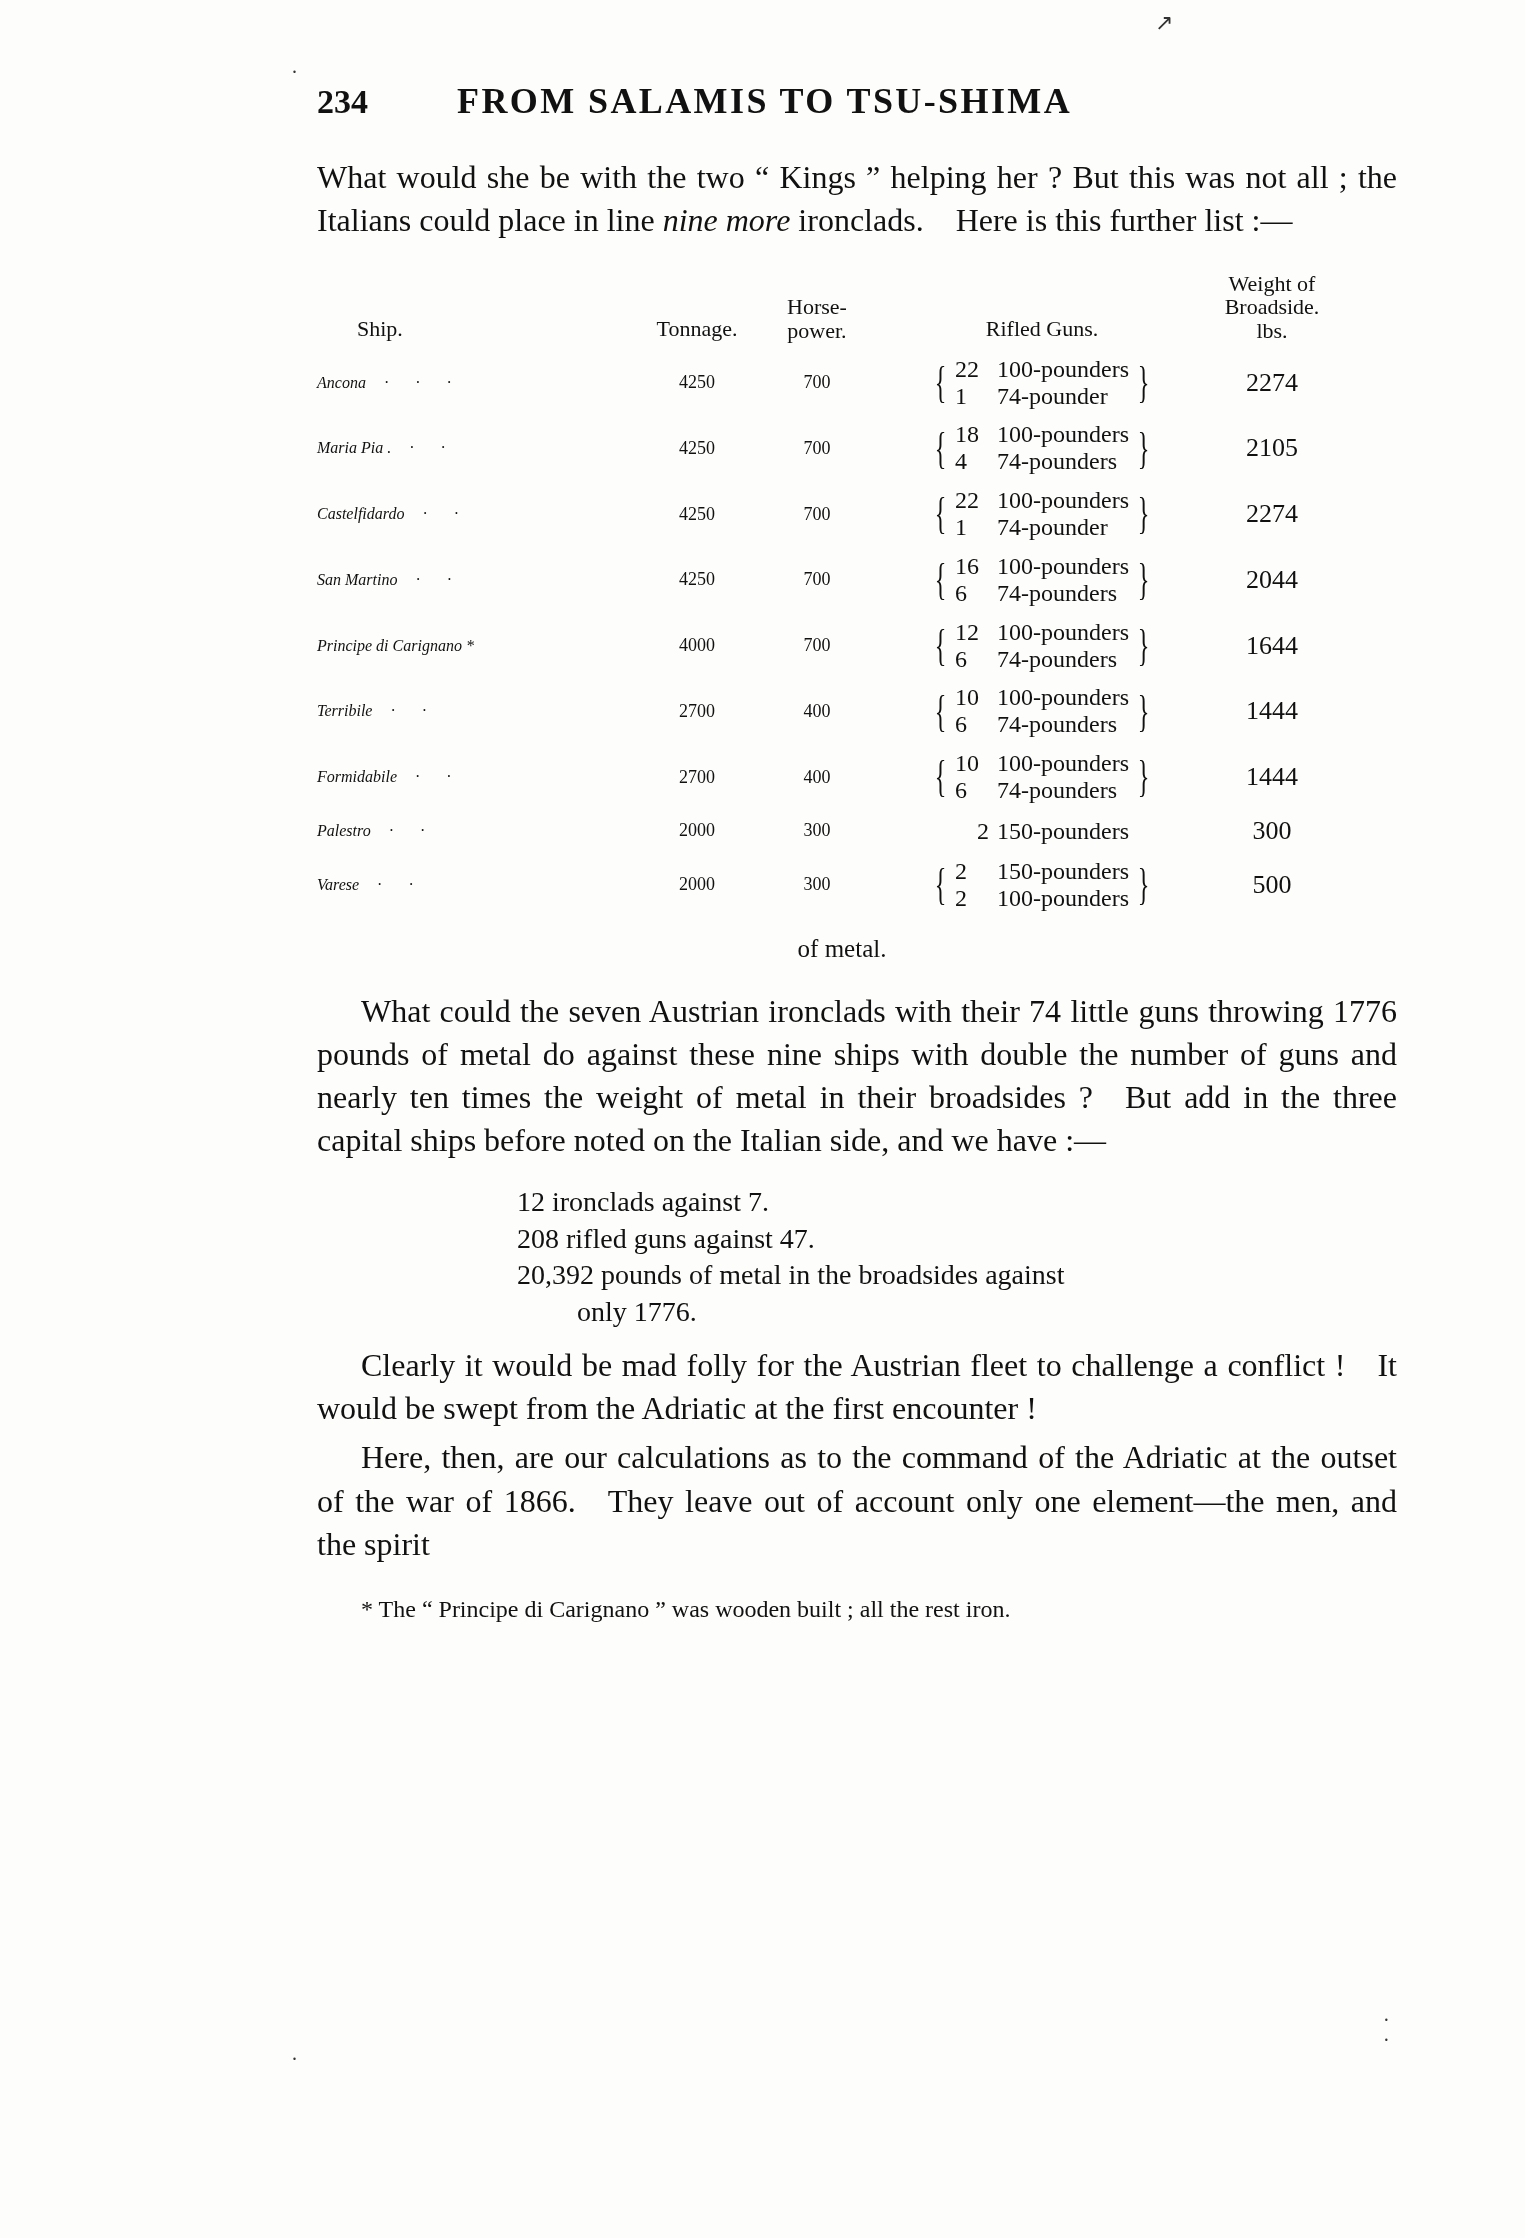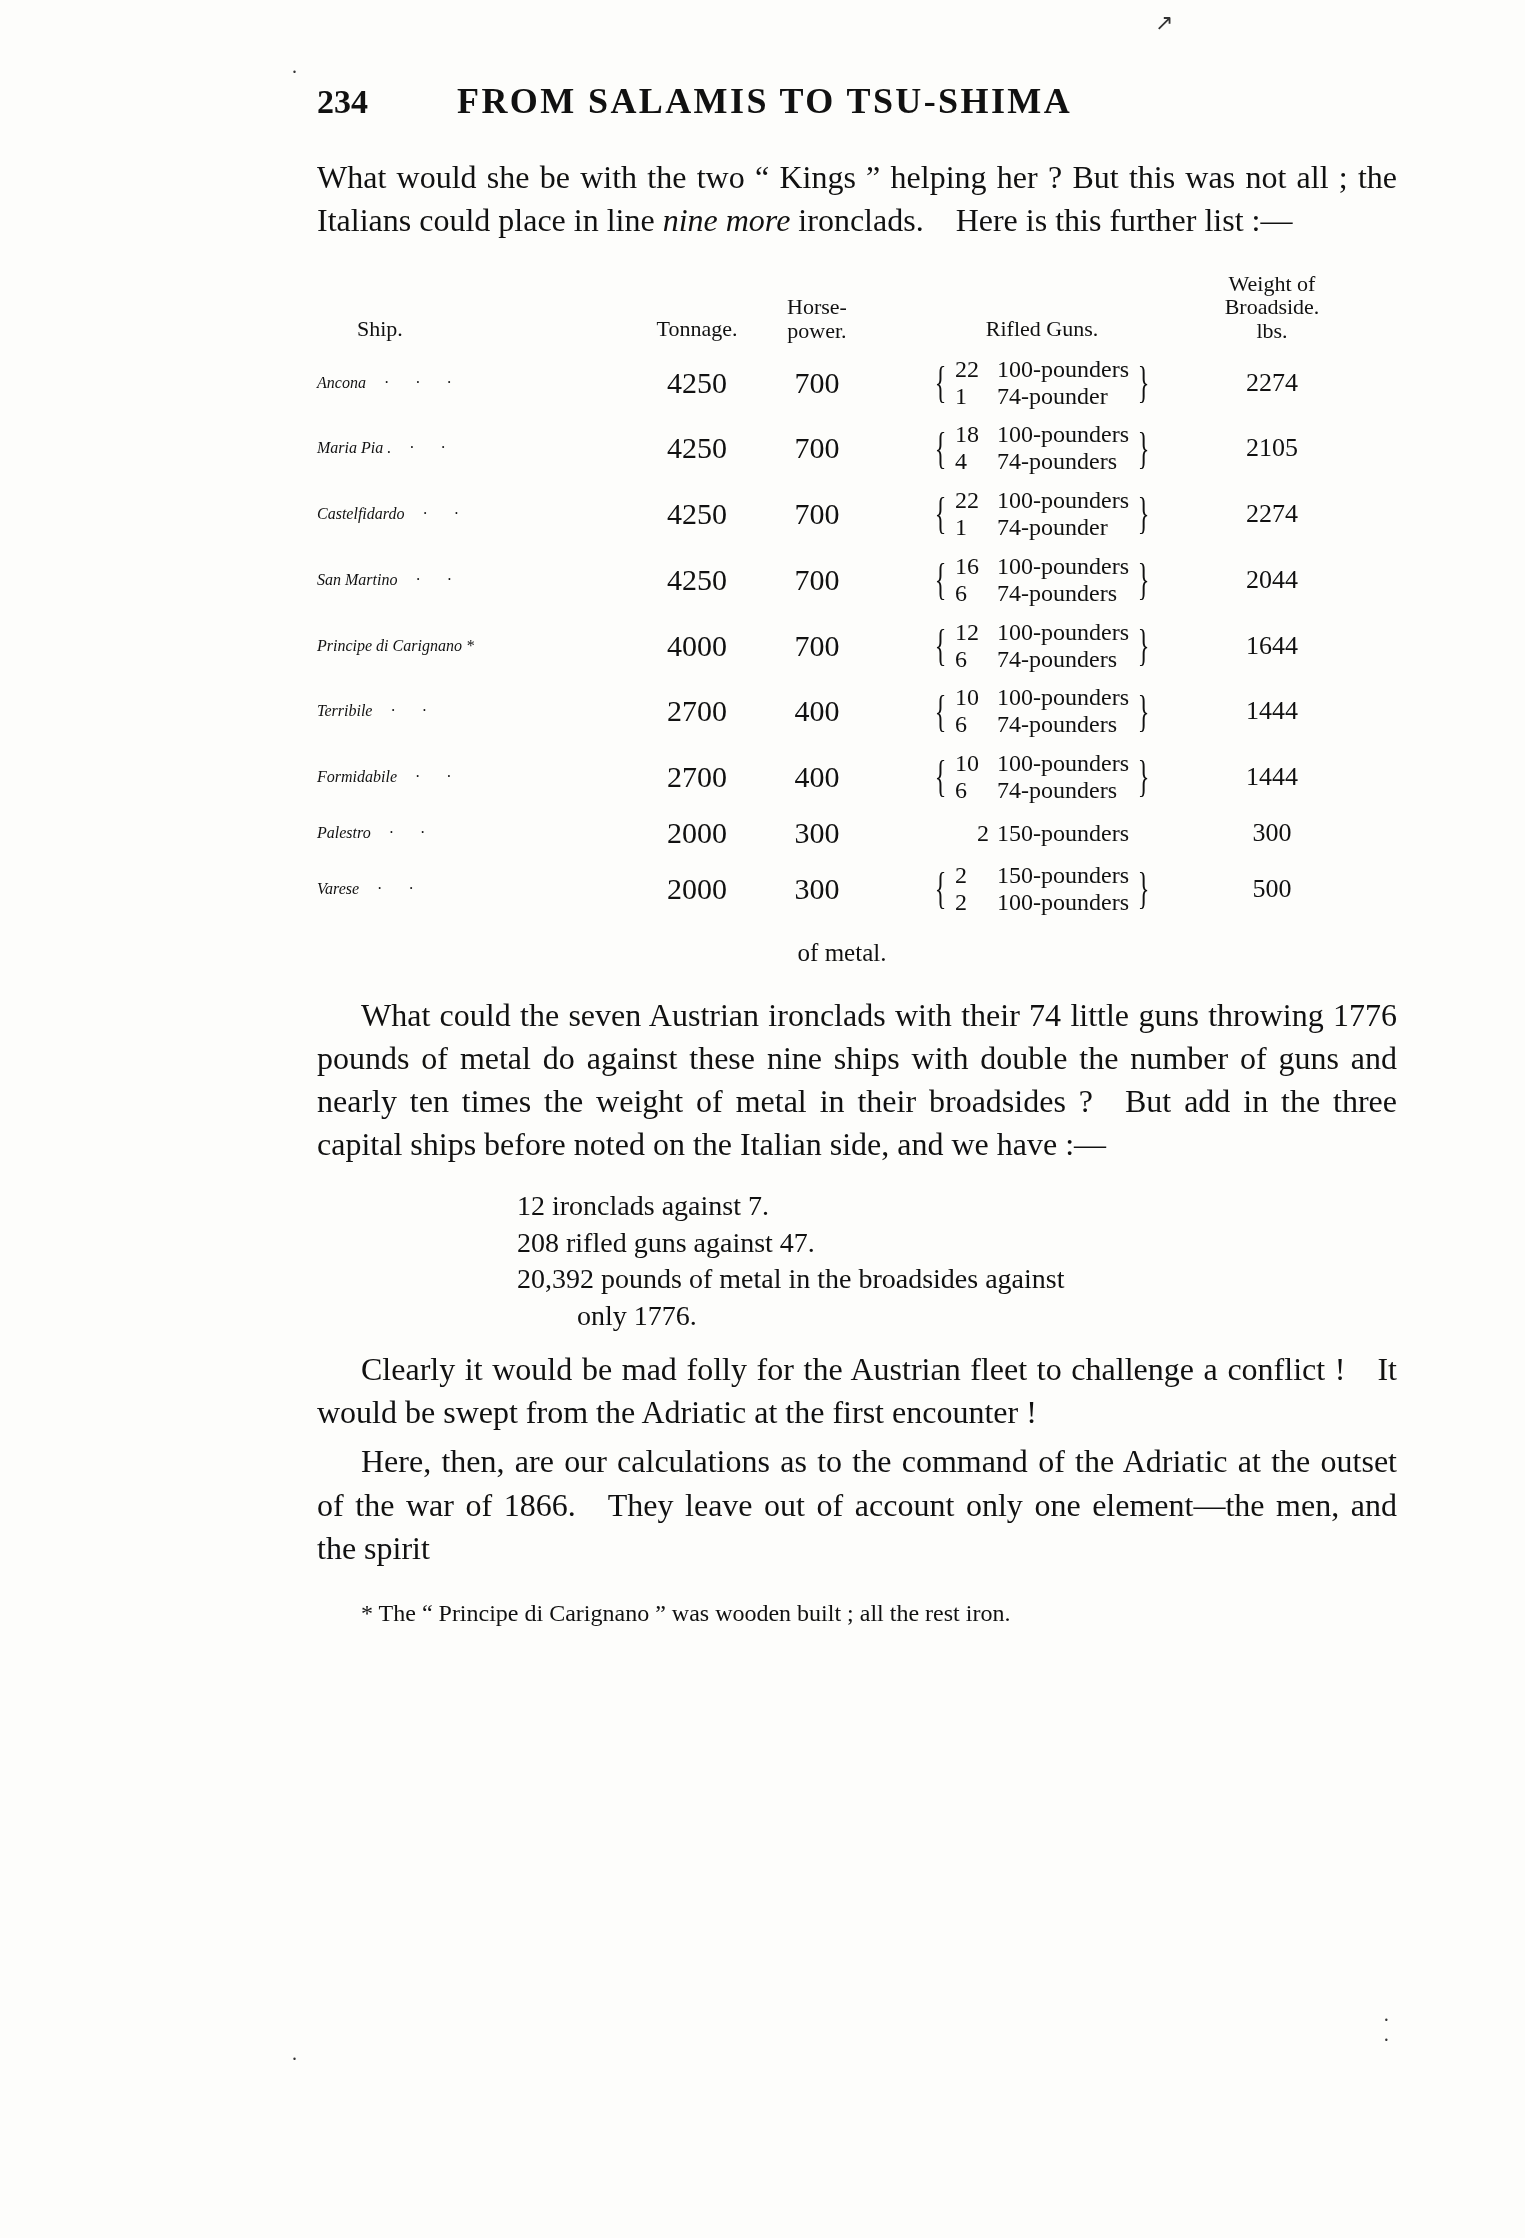--- a/index.html
+++ b/index.html
@@ -85,21 +85,21 @@
     white-space: nowrap;
     padding-left: 40px;
   }
   td.c-ship .dots {
     font-style: normal;
     letter-spacing: 26px;
     margin-left: 18px;
   }
   td.c-num {
     text-align: center;
-    font-size: 30px;
+    font-size: 18px;
     width: 120px;
   }
   td.c-guns {
     text-align: center;
     width: 330px;
   }
   td.c-weight {
     text-align: center;
     font-size: 26px;
     width: 130px;

